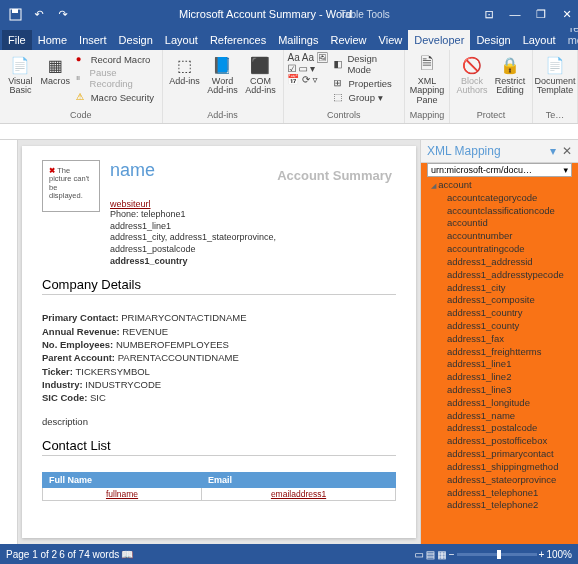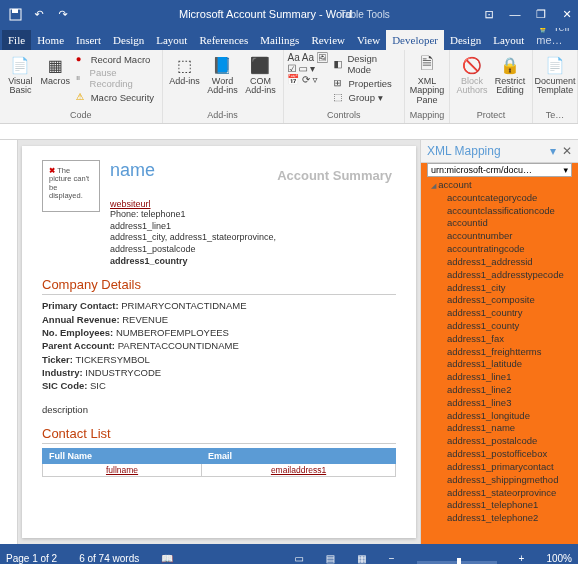--- a/index.html
+++ b/index.html
@@ -9,21 +9,21 @@
 .titlebar { height: 28px; background: #2b579a; color: #fff; display: flex; align-items: center; position: relative; }
 .qat { display: flex; gap: 6px; padding-left: 6px; align-items: center; }
 .qat-btn { width: 18px; height: 18px; display: flex; align-items: center; justify-content: center; color: #fff; }
 .title-text { position: absolute; left: 50%; transform: translateX(-110px); font-size: 11px; }
 .title-tabletools { position: absolute; left: 340px; font-size: 10px; color: #d0dcec; }
 .window-ctrls { position: absolute; right: 4px; display: flex; gap: 12px; }
 .window-ctrls span { width: 14px; text-align: center; }
 
 
 .ribbon-tabs { height: 22px; background: #2b579a; color: #fff; display: flex; align-items: flex-end; font-size: 11px; padding-left: 2px; }
-.rtab { padding: 4px 6px; cursor: pointer; font-family: Liberation Serif, serif; }
+.rtab { padding: 4px 6px; cursor: pointer; }
 .rtab.file { background: #1e3f73; }
 .rtab.active { background: #f3f3f3; color: #2b579a; }
 .rtab.context { color: #fff; }
 .tellme { padding: 4px 6px; color: #cdd8ea; }
 
 
 .ribbon { height: 74px; background: #f3f3f3; border-bottom: 1px solid #d4d4d4; display: flex; font-size: 10px; color: #444; }
 .rgroup { border-right: 1px solid #e1e1e1; padding: 2px 4px; display: flex; flex-direction: column; }
 .rgroup-items { flex: 1; display: flex; align-items: flex-start; gap: 2px; }
 .rgroup-label { text-align: center; color: #666; font-size: 9px; padding-bottom: 1px; }
@@ -47,42 +47,42 @@
 
 .doc-head { display: flex; gap: 10px; margin-bottom: 10px; }
 .pic-placeholder { width: 58px; height: 52px; border: 1px solid #aaa; padding: 6px; font-size: 7.5px; color: #555; line-height: 1.1; }
 .pic-placeholder .x { color: #c00; font-weight: bold; }
 .name-block { flex: 1; }
 .acct-summary { position: absolute; right: 24px; top: 22px; color: #bbb; font-size: 13px; font-weight: bold; }
 .name-title { color: #5b9bd5; font-size: 18px; font-weight: normal; }
 .websiteurl { color: #8b0000; font-size: 9px; text-decoration: underline; margin-top: 18px; }
 .addr-line { font-size: 9px; line-height: 1.3; }
 
-.section-h { color: #c2410c; font-size: 13px; margin: 10px 0 4px; border-bottom: 1px solid #ccc; padding-bottom: 2px; }
+.section-h { color: #000000; font-size: 13px; margin: 10px 0 16px; border-bottom: 1px solid #ccc; padding-bottom: 2px; }
 .detail-row { font-size: 9.5px; line-height: 1.4; }
 .detail-row b { font-weight: bold; }
 
 .tbl { border-collapse: collapse; width: 100%; margin-top: 4px; }
 .tbl th { background: #5b9bd5; color: #fff; font-size: 9px; text-align: left; padding: 2px 6px; font-weight: bold; border: 1px solid #5b9bd5; }
 .tbl td { border: 1px solid #ccc; font-size: 8.5px; padding: 1px 6px; }
 .tbl td.link { color: #8b0000; text-decoration: underline; text-align: center; }
 
 
 .pane { width: 158px; background: #f97316; border-left: 1px solid #d4d4d4; display: flex; flex-direction: column; }
 .pane-title { background: #f3f3f3; padding: 4px 6px; font-size: 12px; color: #5b9bd5; display: flex; justify-content: space-between; align-items: center; border-bottom: 1px solid #d4d4d4; }
 .pane-close { color: #666; cursor: pointer; }
 .pane-sub { padding: 3px 6px; font-size: 9px; color: #444; }
 .pane-select { margin: 0 6px; border: 1px solid #aaa; font-size: 9px; padding: 1px 3px; display: flex; justify-content: space-between; background: #fff; }
 .tree { flex: 1; overflow: hidden; padding: 2px 4px 2px 10px; font-size: 9.5px; color: #333; line-height: 1.35; }
 .tree-root { font-weight: normal; }
 .tree-root::before { content: "◢ "; font-size: 7px; color: #666; }
 .tree-child { padding-left: 16px; white-space: nowrap; overflow: hidden; text-overflow: clip; }
 
 
-.statusbar { height: 20px; background: #2b579a; color: #fff; display: flex; align-items: flex-end; font-size: 10px; padding: 0 6px; gap: 22px; }
+.statusbar { height: 20px; background: #2b579a; color: #fff; display: flex; align-items: center; font-size: 10px; padding: 8px 6px; gap: 2px; }
 .sb-spacer { flex: 1; }
 .zoom-slider { width: 80px; height: 3px; background: #5178b4; position: relative; }
 .zoom-slider::after { content: ""; position: absolute; left: 50%; top: -3px; width: 4px; height: 9px; background: #fff; }
 
 svg { display: block; }
 </style>
 </head>
 <body>
 
 <div class="titlebar">
@@ -306,21 +306,20 @@
           <div class="tree-child">accountnumber</div>
           <div class="tree-child">accountratingcode</div>
           <div class="tree-child">address1_addressid</div>
           <div class="tree-child">address1_addresstypecode</div>
           <div class="tree-child">address1_city</div>
           <div class="tree-child">address1_composite</div>
           <div class="tree-child">address1_country</div>
           <div class="tree-child">address1_county</div>
           <div class="tree-child">address1_fax</div>
           <div class="tree-child">address1_freightterms</div>
-          <div class="tree-child">address1_latitude</div>
           <div class="tree-child">address1_line1</div>
           <div class="tree-child">address1_line2</div>
           <div class="tree-child">address1_line3</div>
           <div class="tree-child">address1_longitude</div>
           <div class="tree-child">address1_name</div>
           <div class="tree-child">address1_postalcode</div>
           <div class="tree-child">address1_postofficebox</div>
           <div class="tree-child">address1_primarycontact</div>
           <div class="tree-child">address1_shippingmethod</div>
           <div class="tree-child">address1_stateorprovince</div>

